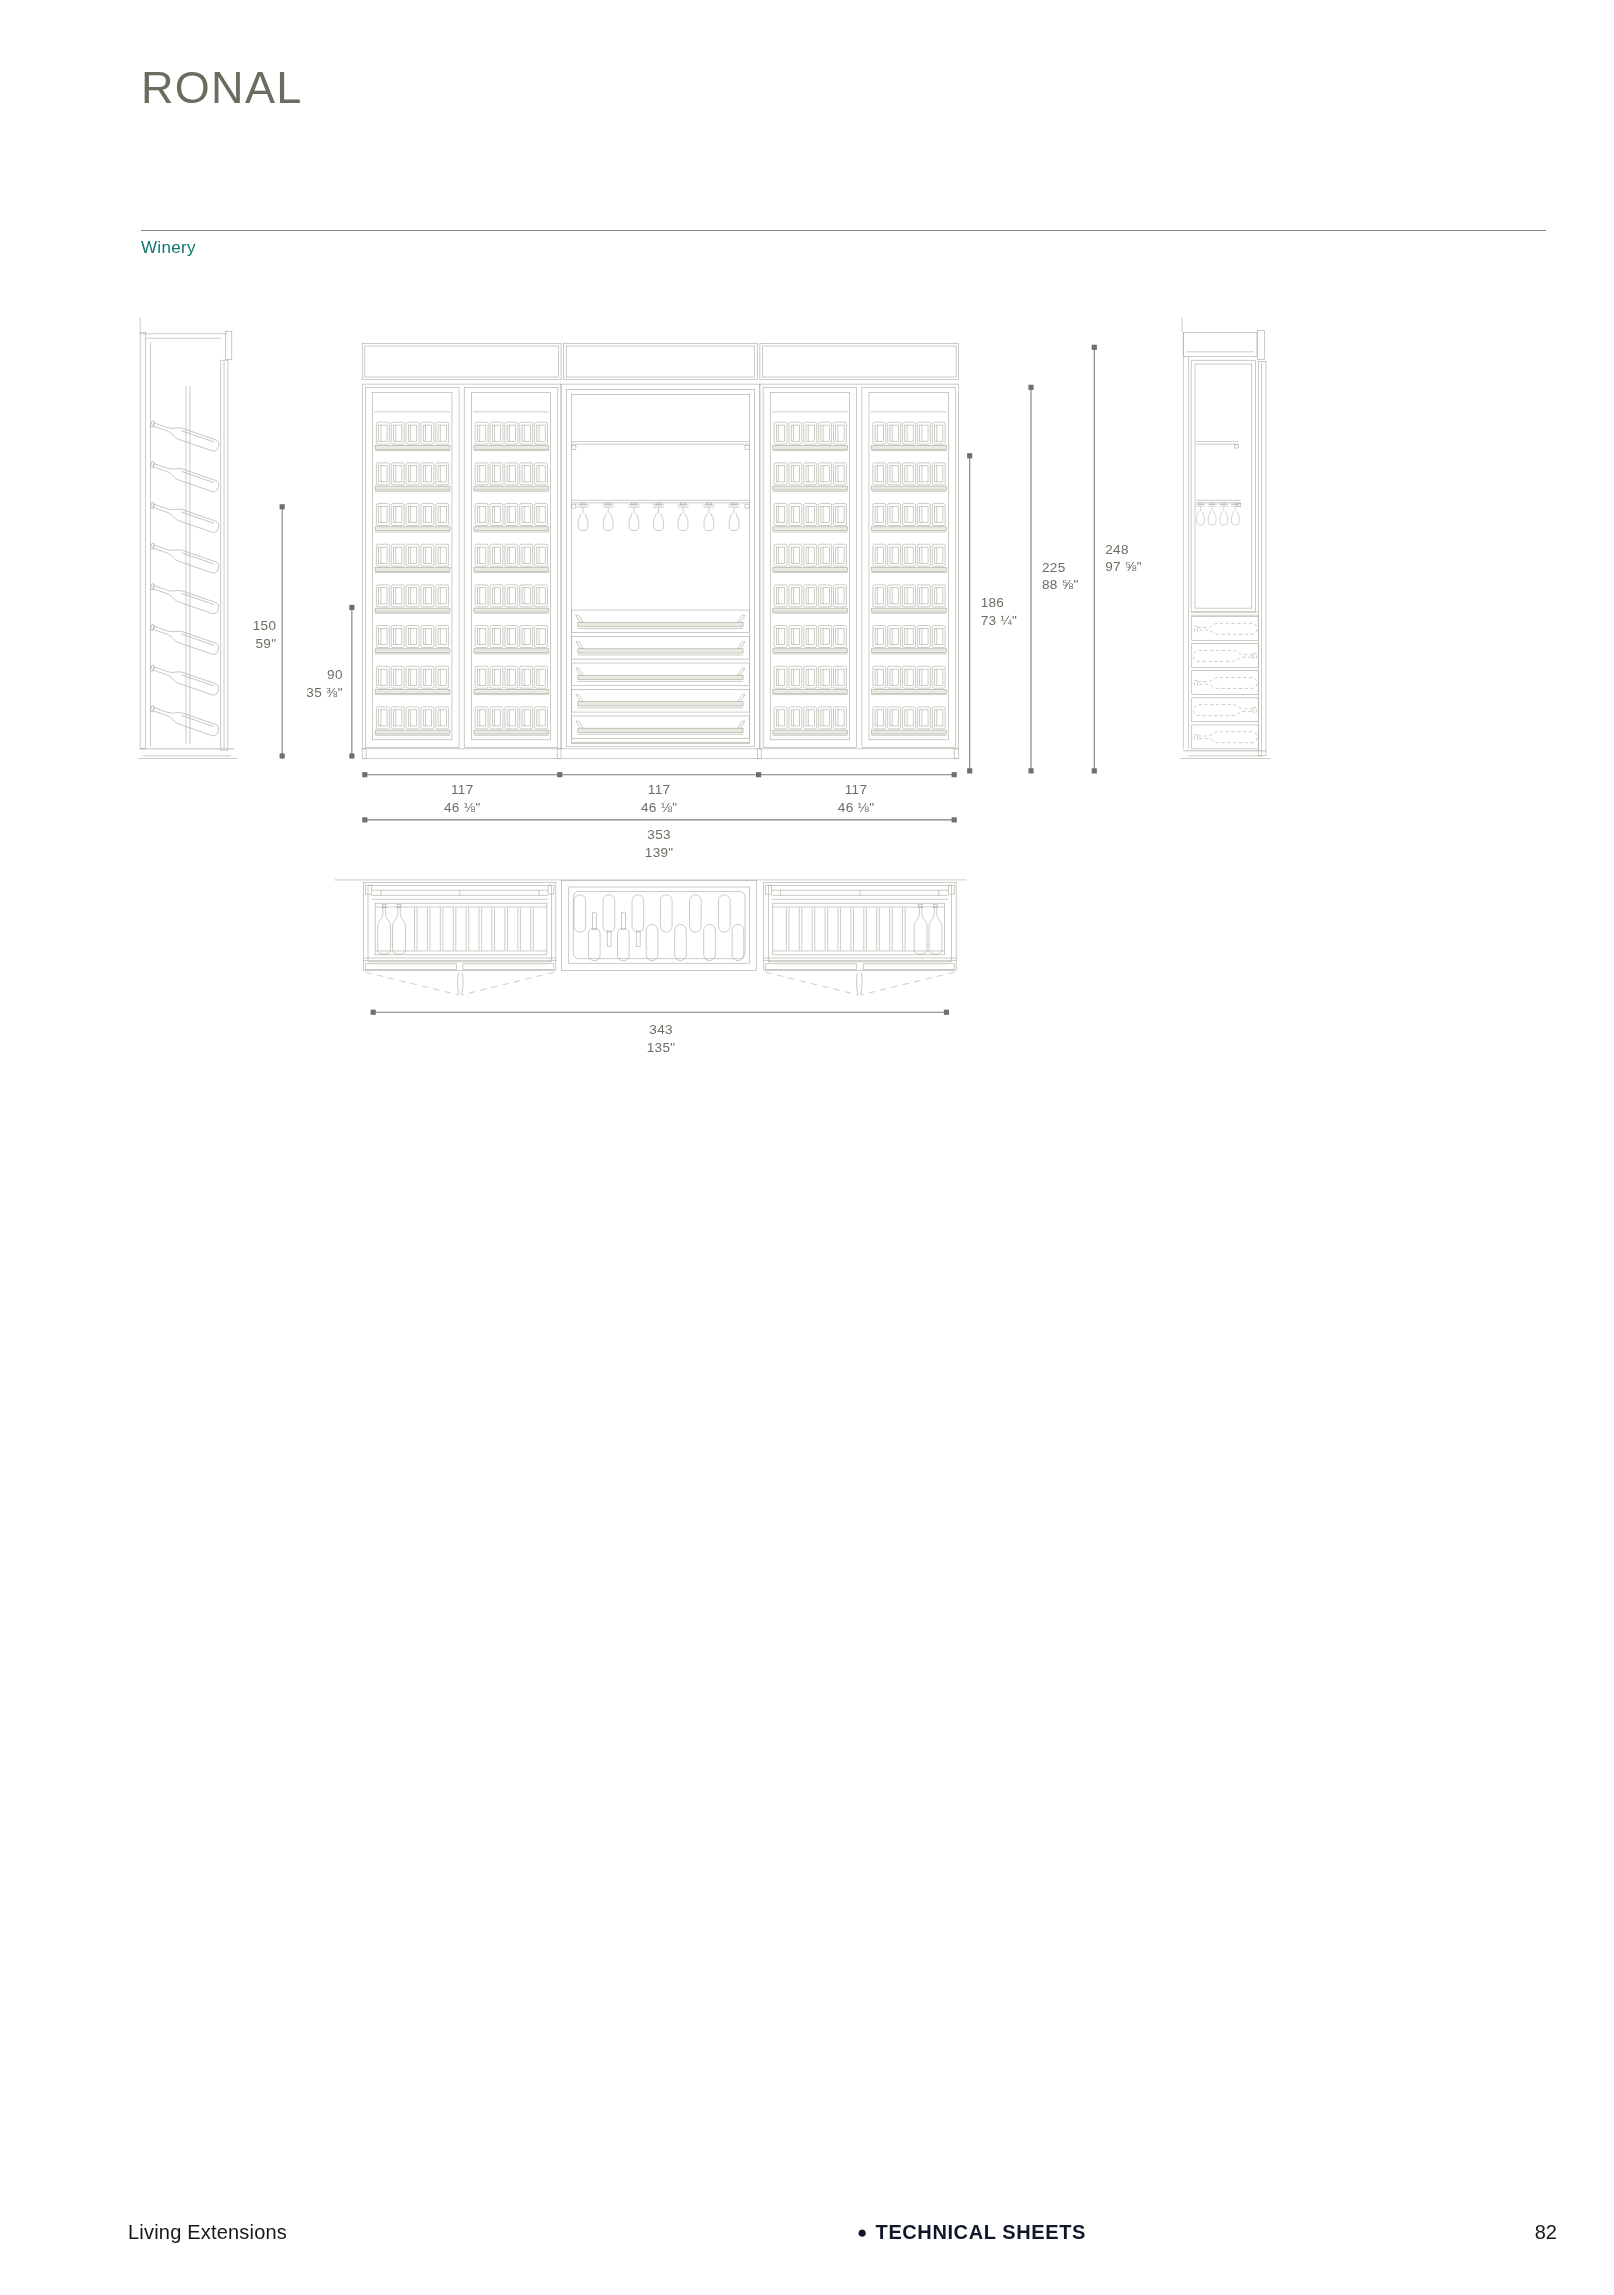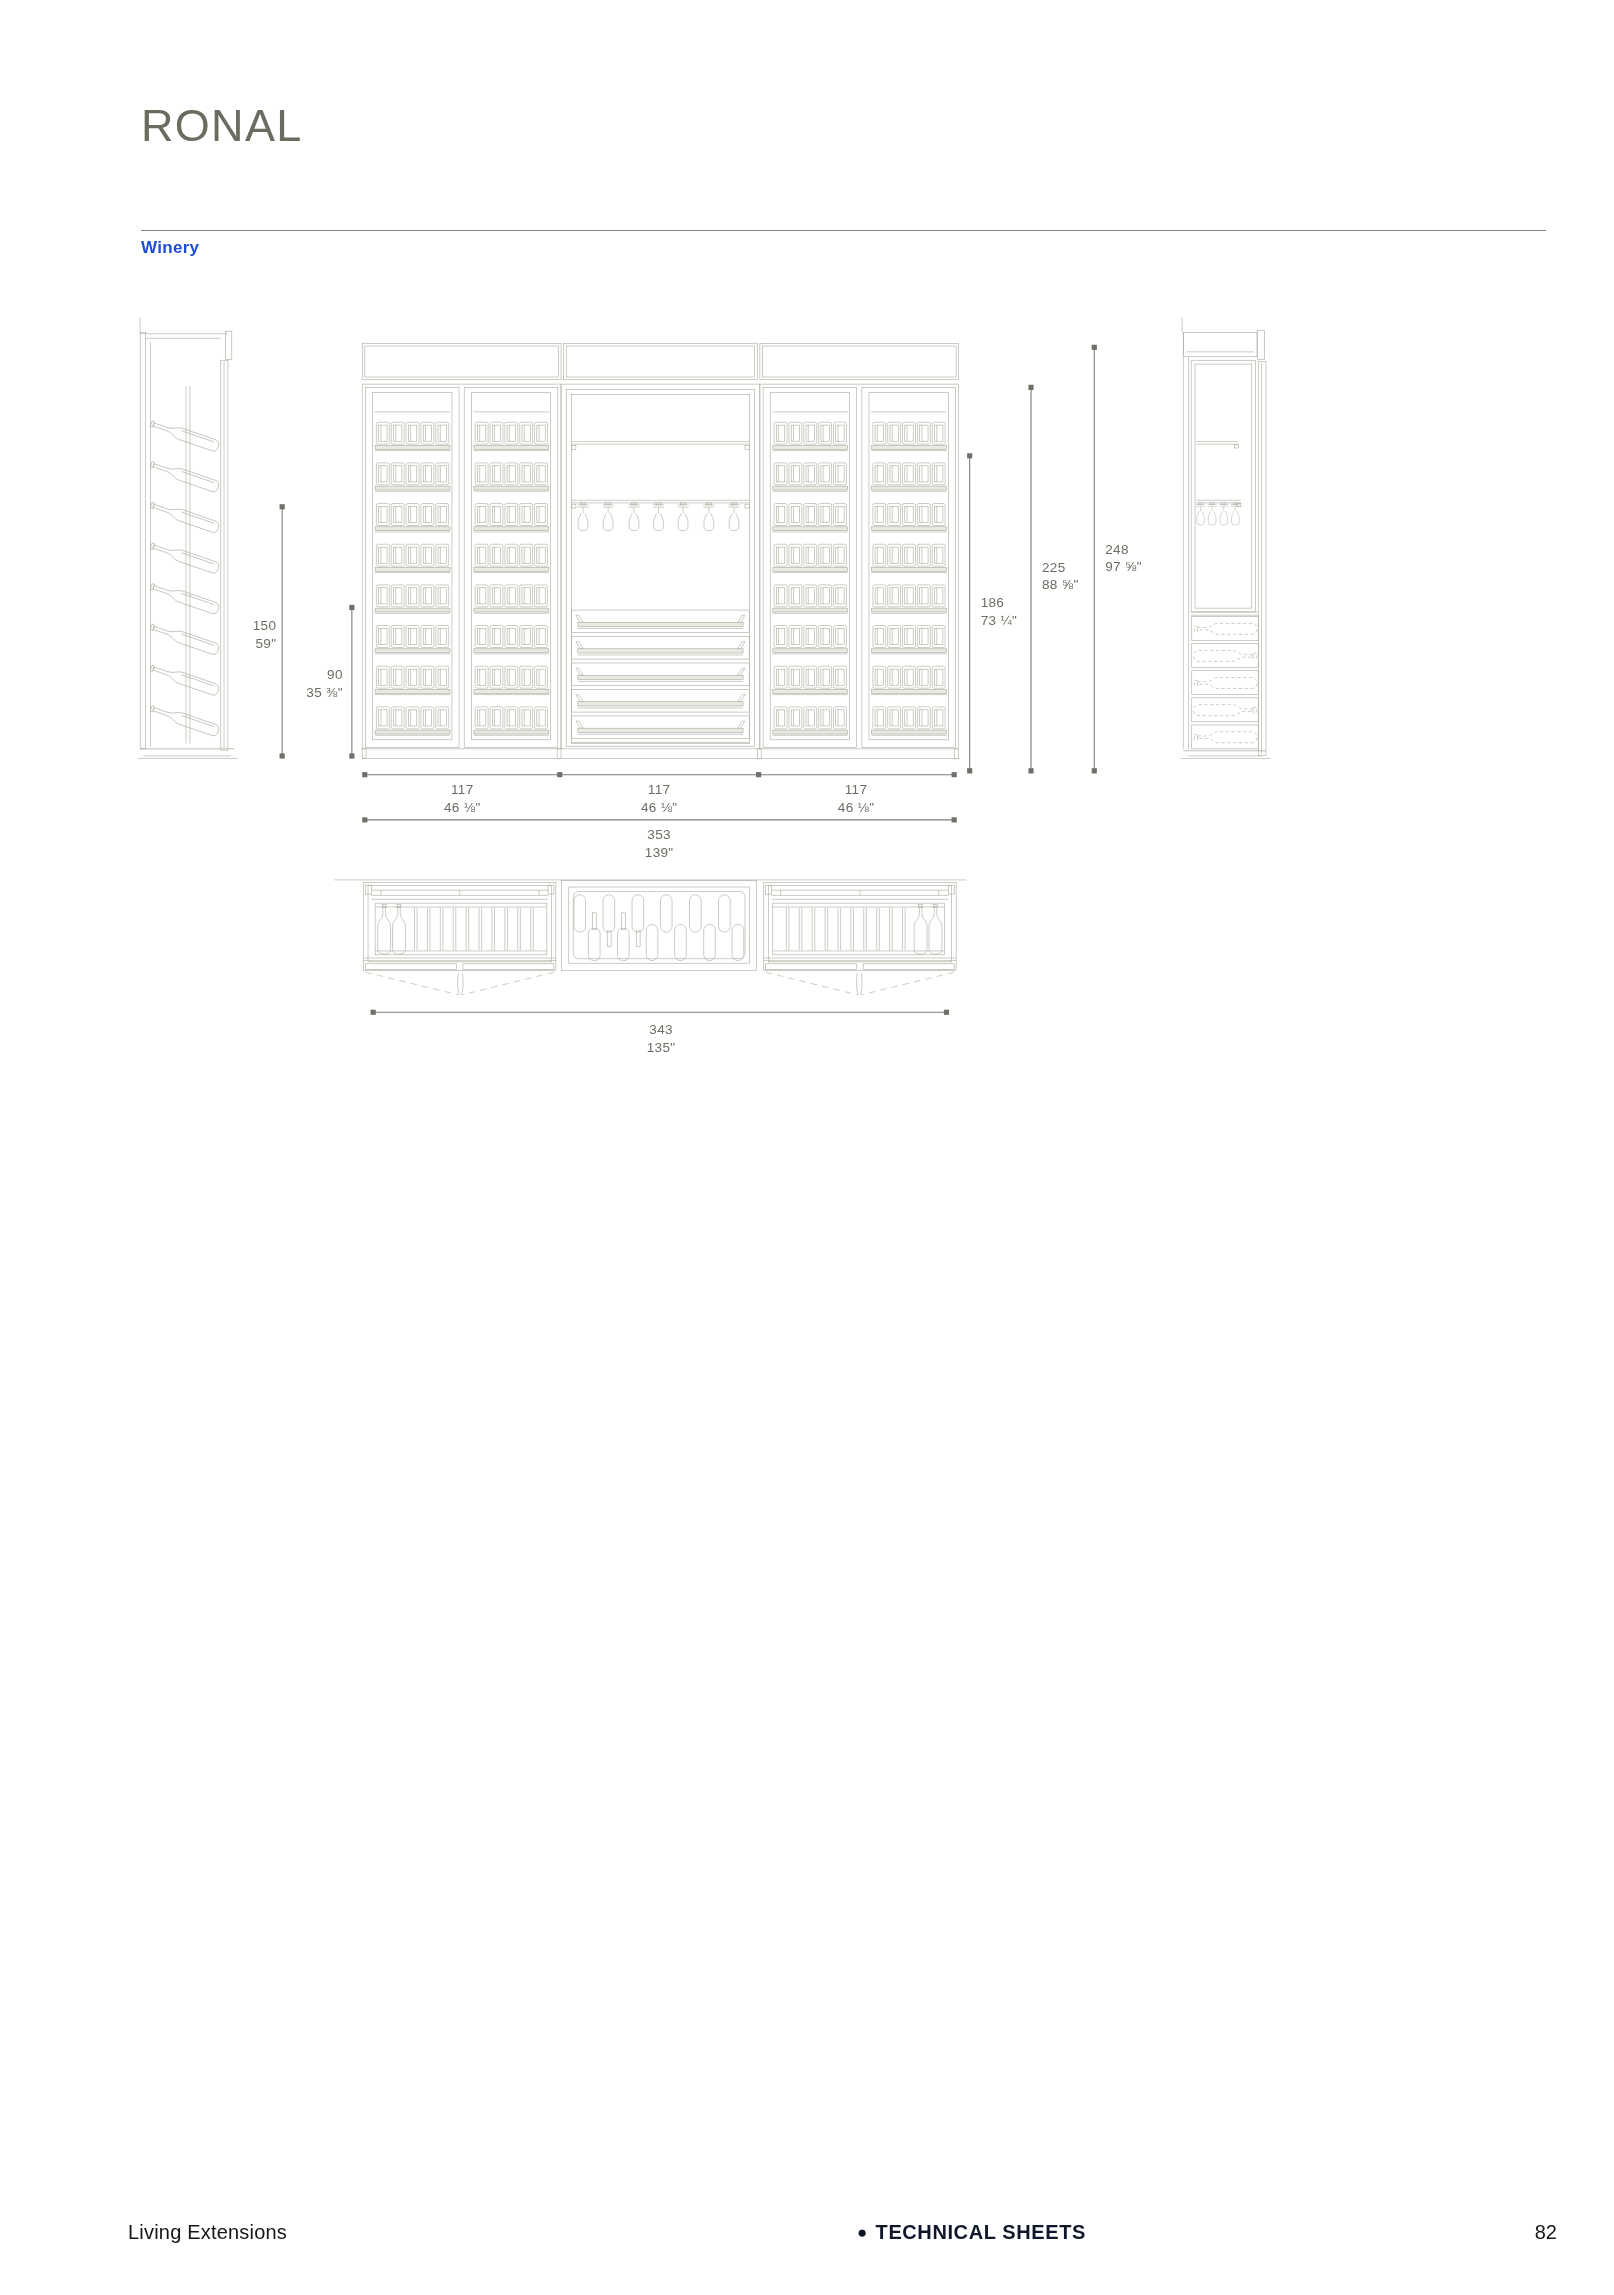--- a/index.html
+++ b/index.html
@@ -1,22 +1,22 @@
 <!DOCTYPE html>
 <html style="font-size:10.3px"><head>
 <meta charset="utf-8">
 <style>
   html,body{margin:0;padding:0;background:#fff;}
   .page{position:relative;width:1614px;height:2295px;background:#ffffff;overflow:hidden;
         font-family:"Liberation Sans",sans-serif;}
   
   .title{position:absolute;left:141px;top:65px;font-size:45px;line-height:1;
-         font-weight:500;letter-spacing:1.3px;color:#6b6b60;margin-top:38px;}
+         font-weight:500;letter-spacing:1.3px;color:#6b6b60;}
   .rule{position:absolute;left:141px;top:230px;width:1405px;height:1.3px;background:#6f6f66;opacity:.85;}
-  .subtitle{position:absolute;left:141px;top:238px;font-size:17px;color:#1d4ed8;letter-spacing:0.3px;font-weight:bold;}
+  .subtitle{position:absolute;left:141px;top:238px;font-size:17px;color:#0f766e;letter-spacing:0.3px;}
   
   .footer-left{position:absolute;left:128px;top:2221px;font-size:20px;color:#161614;letter-spacing:0.2px;}
   .footer-center{position:absolute;left:857px;top:2221px;font-size:20px;font-weight:bold;
                  color:#0f172a;letter-spacing:0.6px;white-space:nowrap;}
   .footer-center .bullet{font-size:17px;vertical-align:1.3px;margin-right:7.7px;}
   .footer-page{position:absolute;left:1485px;top:2221px;width:72px;text-align:right;
                font-size:20px;color:#161614;}
   
   svg.drawing{position:absolute;left:0;top:0;stroke:#a6a69b;fill:none;stroke-width:0.9px;}
   svg .heavy{stroke:#909085;}

